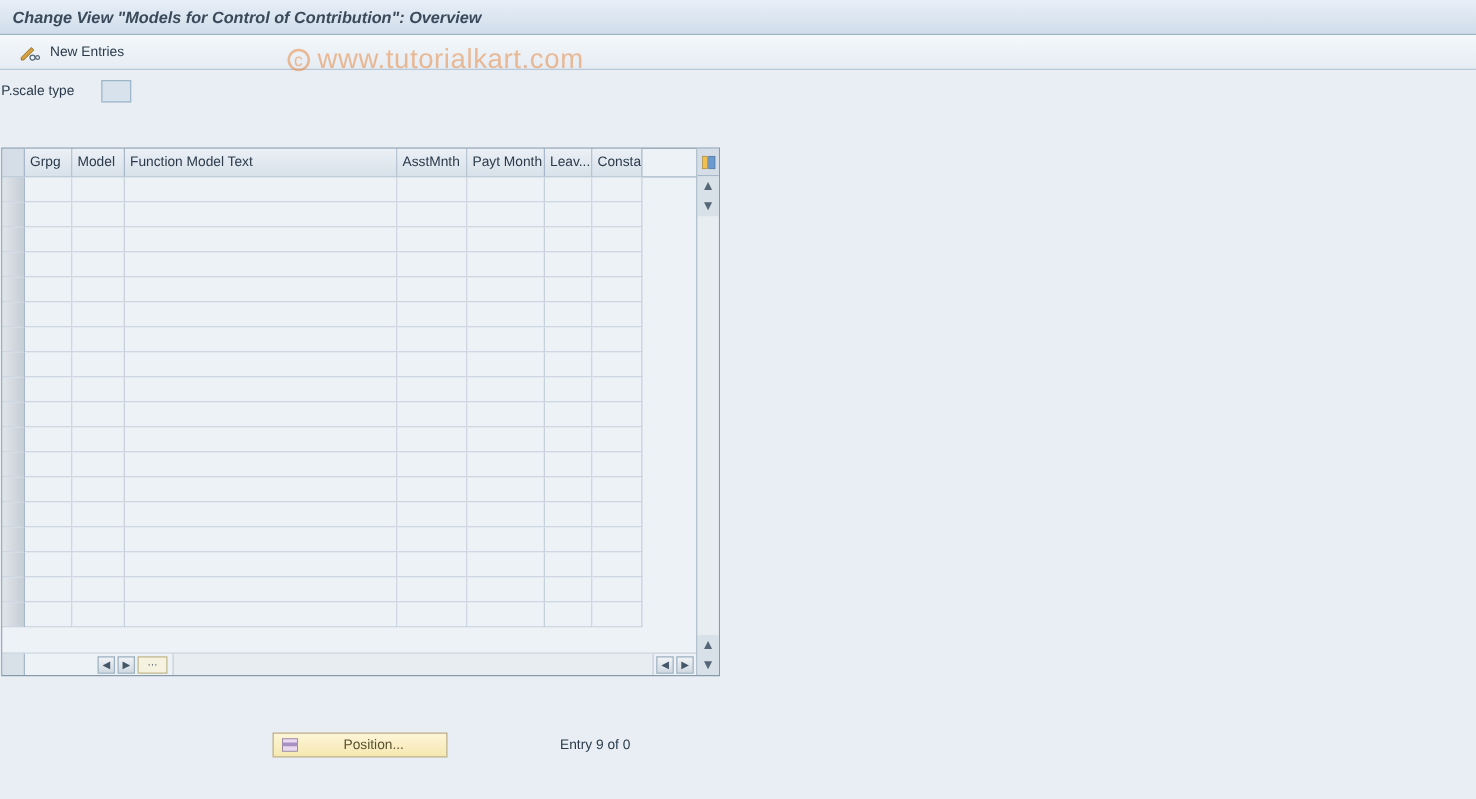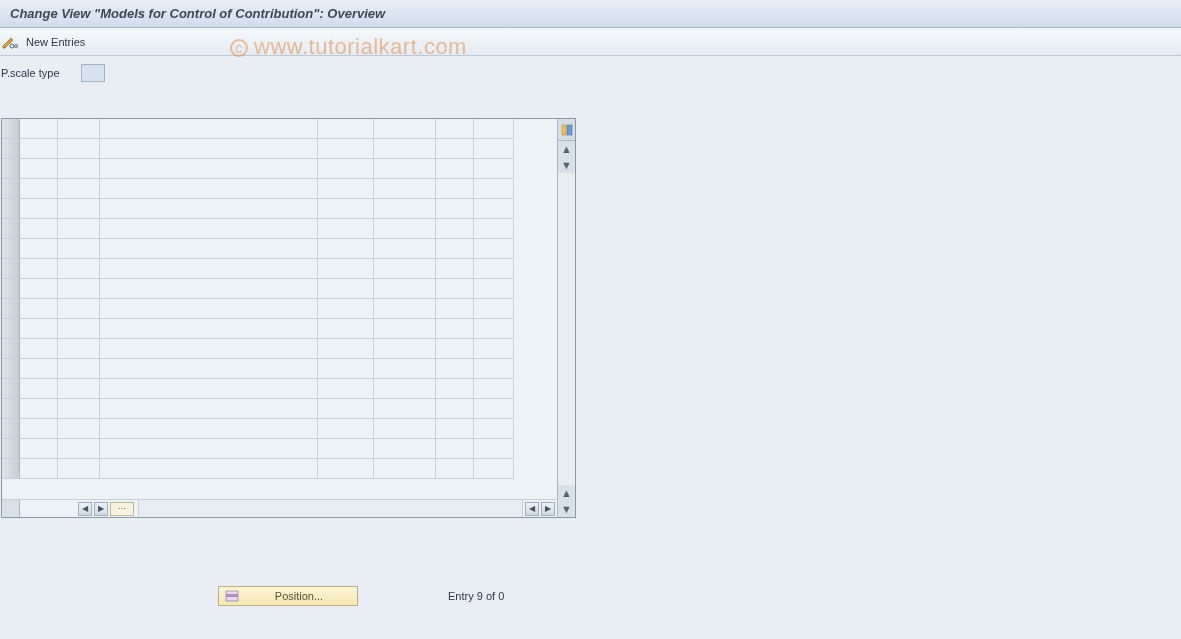--- a/index.html
+++ b/index.html
@@ -21,21 +21,21 @@
       border-bottom: 1px solid #9db5c9;
       padding: 6px 10px;
       font-size: 13px;
       font-weight: bold;
       font-style: italic;
       color: #3a4a5a;
     }
     .toolbar {
       background: linear-gradient(to bottom, #f5f8fb, #e5ecf3);
       border-bottom: 1px solid #b8c8d8;
-      padding: 4px 0;
+      padding: 4px 14px;
       display: flex;
       align-items: center;
       gap: 8px;
       height: 28px;
     }
     .toolbar-icon {
       width: 18px;
       height: 18px;
       display: flex;
       align-items: center;
@@ -291,20 +291,30 @@
 
 <div class="content-area">
 
   <div class="field-row">
     <span class="field-label">P.scale type</span>
     <div class="field-input"></div>
   </div>
 
   <div class="table-container">
     <div class="table-inner">
+      <div class="table-header-row">
+        <div class="row-selector-header"></div>
+        <div class="col-header col-grpg">Grpg</div>
+        <div class="col-header col-model">Model</div>
+        <div class="col-header col-fmt">Function Model Text</div>
+        <div class="col-header col-asstmnth">AsstMnth</div>
+        <div class="col-header col-payt">Payt Month</div>
+        <div class="col-header col-leav">Leav...</div>
+        <div class="col-header col-consta">Consta</div>
+      </div>
       <div class="table-body" id="table-body">
           <div class="table-row">
             <div class="row-selector"></div>
             <div class="table-cell col-grpg"></div>
             <div class="table-cell col-model"></div>
             <div class="table-cell col-fmt"></div>
             <div class="table-cell col-asstmnth"></div>
             <div class="table-cell col-payt"></div>
             <div class="table-cell col-leav"></div>
             <div class="table-cell col-consta"></div>

